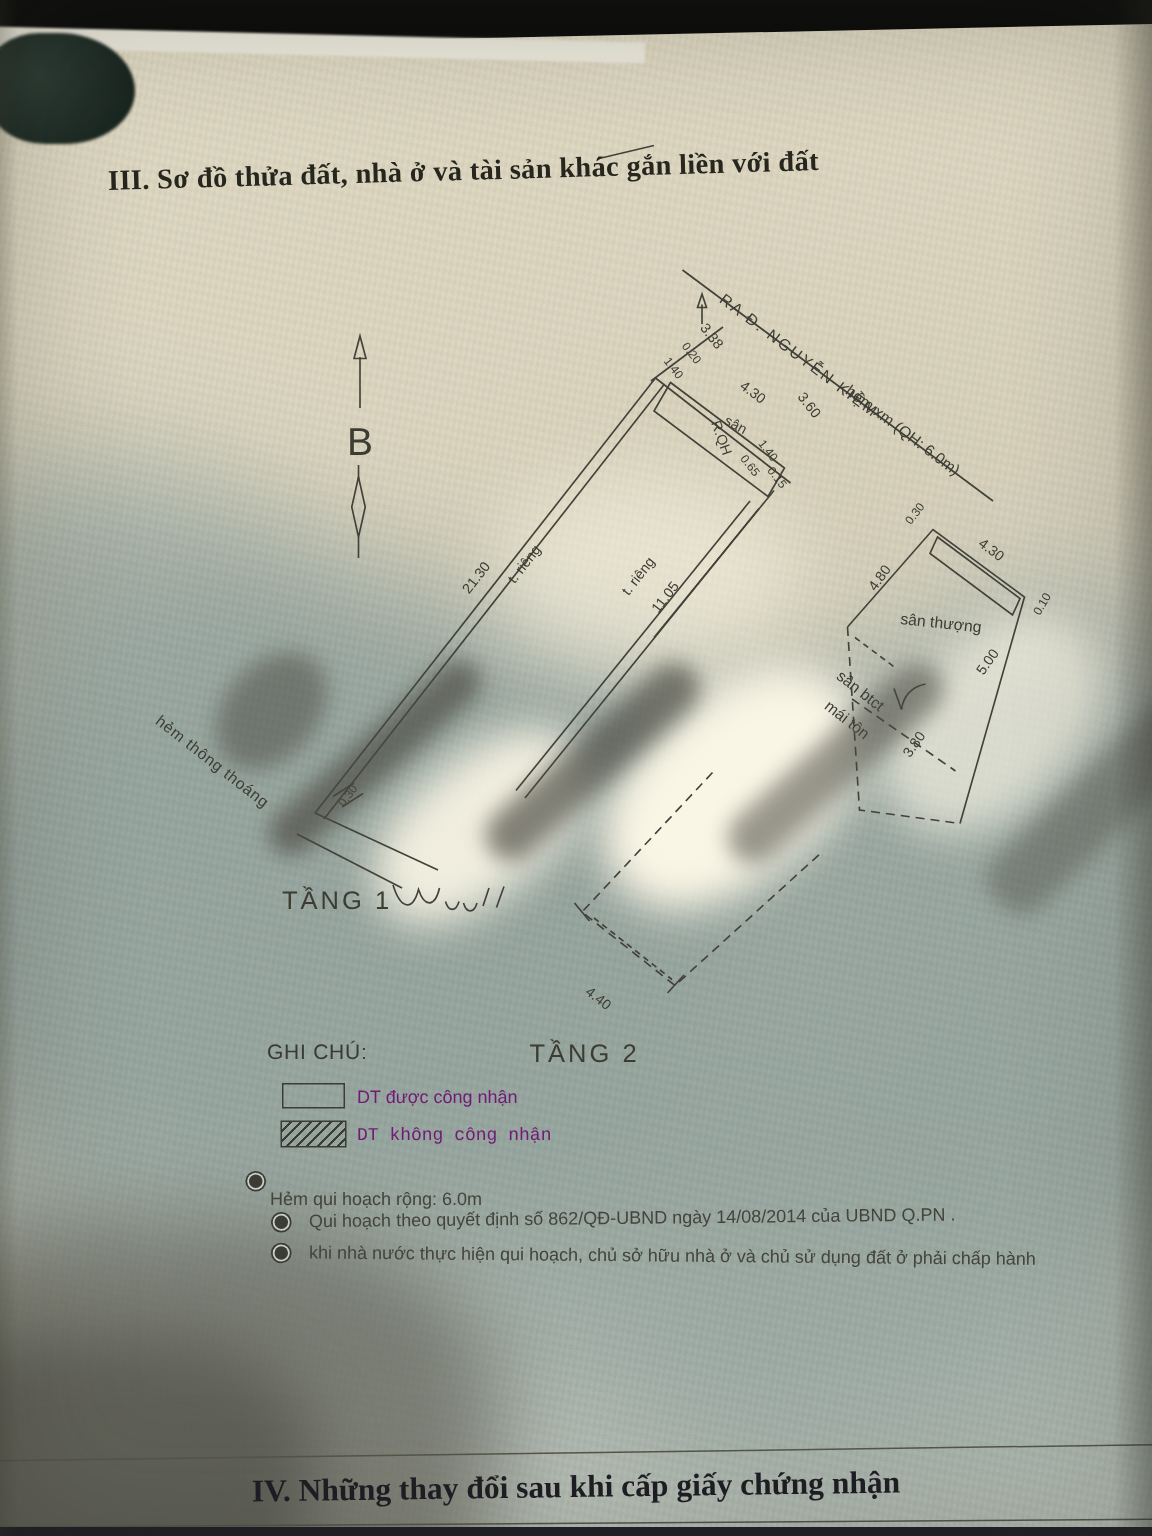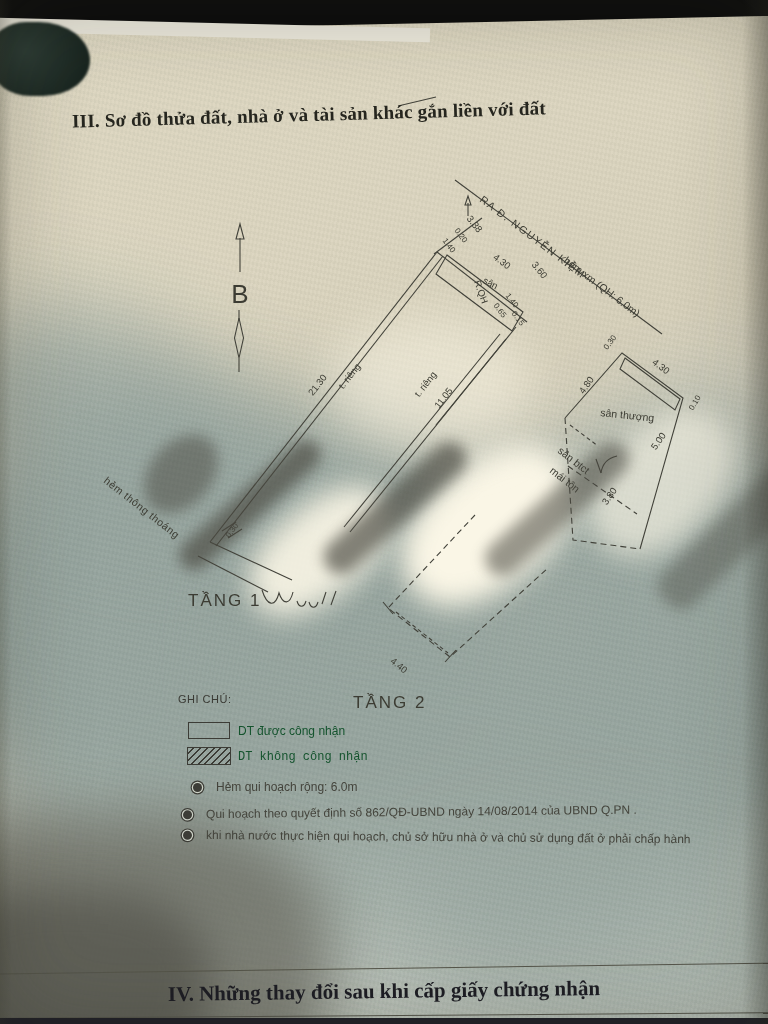--- a/index.html
+++ b/index.html
@@ -20,24 +20,24 @@
   .finger{z-index:4;background:#4b4a42;filter:blur(7px);border-radius:18px;opacity:.66;}
   .frame{position:absolute;z-index:6;}
   .vignette{position:absolute;inset:0;z-index:7;pointer-events:none;
             box-shadow:inset 0 0 90px rgba(40,40,28,.28);}
 
   
   .title3{position:absolute;left:72px;top:104px;z-index:5;
     font-family:"Liberation Serif",serif;font-weight:bold;font-size:19px;
     color:#26261f;transform:rotate(-1.6deg);letter-spacing:.2px;}
   .legend-title{position:absolute;left:178px;top:693px;z-index:5;
-    font-size:11px;color:#3a3a34;letter-spacing:.5px;}
+    font-size:14px;color:#3a3a34;letter-spacing:.5px;}
   .swatch{position:absolute;z-index:5;border:1.6px solid #3c3c36;background:transparent;}
   .swatch.hatched{background:repeating-linear-gradient(135deg,transparent 0 3.4px,#3c3c36 3.4px 4.8px);}
-  .legend-label{position:absolute;z-index:5;font-size:12px;color:#14532d;}
+  .legend-label{position:absolute;z-index:5;font-size:12px;color:#701a75;}
   .note-row{position:absolute;z-index:5;display:flex;align-items:flex-start;color:#44443c;}
   .bullet{width:9px;height:9px;border-radius:50%;background:#3c3c36;flex:none;margin-top:3px;
           box-shadow:0 0 0 1.2px #ccd1c6,0 0 0 2.4px #3c3c36;}
   .note-text{font-size:12px;margin-left:14px;white-space:nowrap;}
   .title4{position:absolute;left:0;top:979px;width:768px;text-align:center;z-index:6;
     font-family:"Liberation Serif",serif;font-weight:bold;font-size:21px;
     color:#1d1d24;transform:rotate(-0.8deg);}
   .rule{position:absolute;left:-10px;width:790px;height:0;z-index:6;
         border-top:1.3px solid #55554b;}
 
@@ -179,21 +179,21 @@
   <div class="blob finger" style="left:-70px;top:890px;width:280px;height:190px;filter:blur(22px);opacity:.75;background:#55554d;border-radius:40%;"></div>
 
   <div class="title3">III. Sơ đồ thửa đất, nhà ở và tài sản khác gắn liền với đất</div>
 
   <div class="legend-title">GHI CHÚ:</div>
   <div class="swatch" style="left:188px;top:722px;width:42px;height:17px;"></div>
   <div class="legend-label" style="left:238px;top:724px;">DT được công nhận</div>
   <div class="swatch hatched" style="left:187px;top:747px;width:44px;height:18px;"></div>
   <div class="legend-label" style="left:238px;top:750px;font-family:Liberation Mono, monospace;">DT không công nhận</div>
 
-  <div class="note-row" style="left:193px;top:780px;">
+  <div class="note-row" style="left:166px;top:780px;flex-direction:column;">
     <span class="bullet"></span>
     <span class="note-text">Hẻm qui hoạch rộng: 6.0m</span>
   </div>
   <div class="note-row" style="left:183px;top:805px;transform:rotate(-0.6deg);">
     <span class="bullet"></span>
     <span class="note-text">Qui hoạch theo quyết định số 862/QĐ-UBND ngày 14/08/2014 của UBND Q.PN .</span>
   </div>
   <div class="note-row" style="left:183px;top:830px;transform:rotate(0.5deg);">
     <span class="bullet"></span>
     <span class="note-text">khi nhà nước thực hiện qui hoạch, chủ sở hữu nhà ở và chủ sử dụng đất ở phải chấp hành</span>

